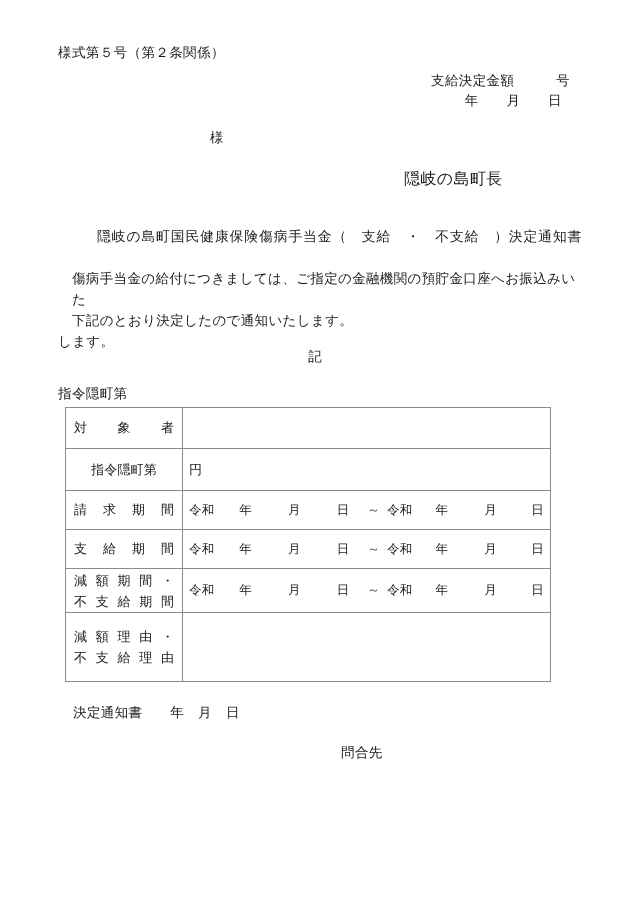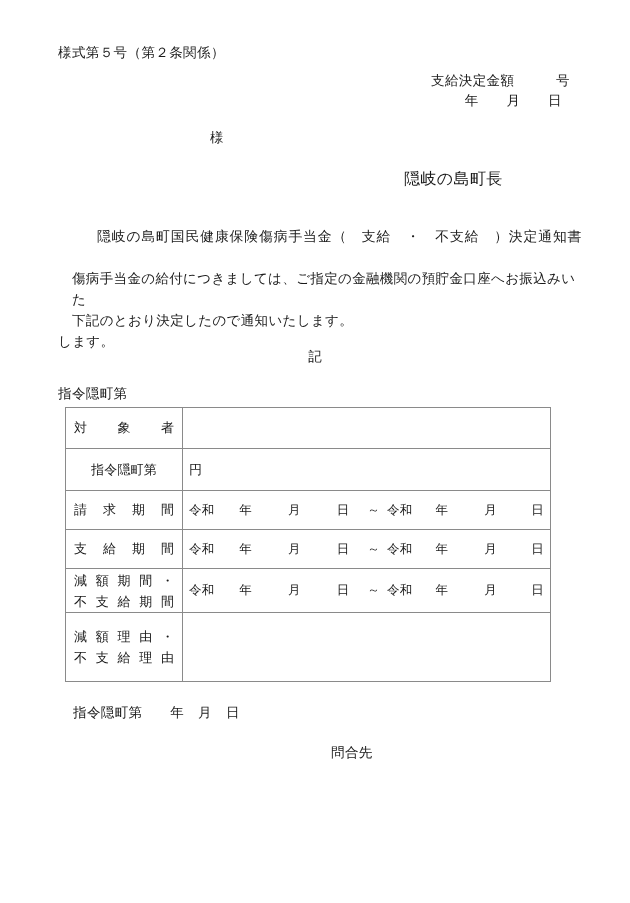--- a/index.html
+++ b/index.html
@@ -153,21 +153,21 @@
 
   
   .transfer-date {
     left: 73px;
     top: 704px;
     font-size: 13.5px;
     letter-spacing: 0.4px;
     white-space: pre;
   }
   .contact {
-    left: 331px;
+    left: 341px;
     top: 744px;
     font-size: 13.5px;
     letter-spacing: 0.4px;
   }
 </style>
 </head>
 <body>
 
 <div id="page">
 
@@ -312,16 +312,16 @@
           </span>
         </td>
         <td class="val">
           <span></span>
         </td>
       </tr>
 
     </tbody>
   </table>
 
-  <div class="abs transfer-date">指令隠町第　　年　月　日</div>
+  <div class="abs transfer-date">決定通知書　　年　月　日</div>
   <div class="abs contact">問合先</div>
 
 </div>
 
 </body></html>

